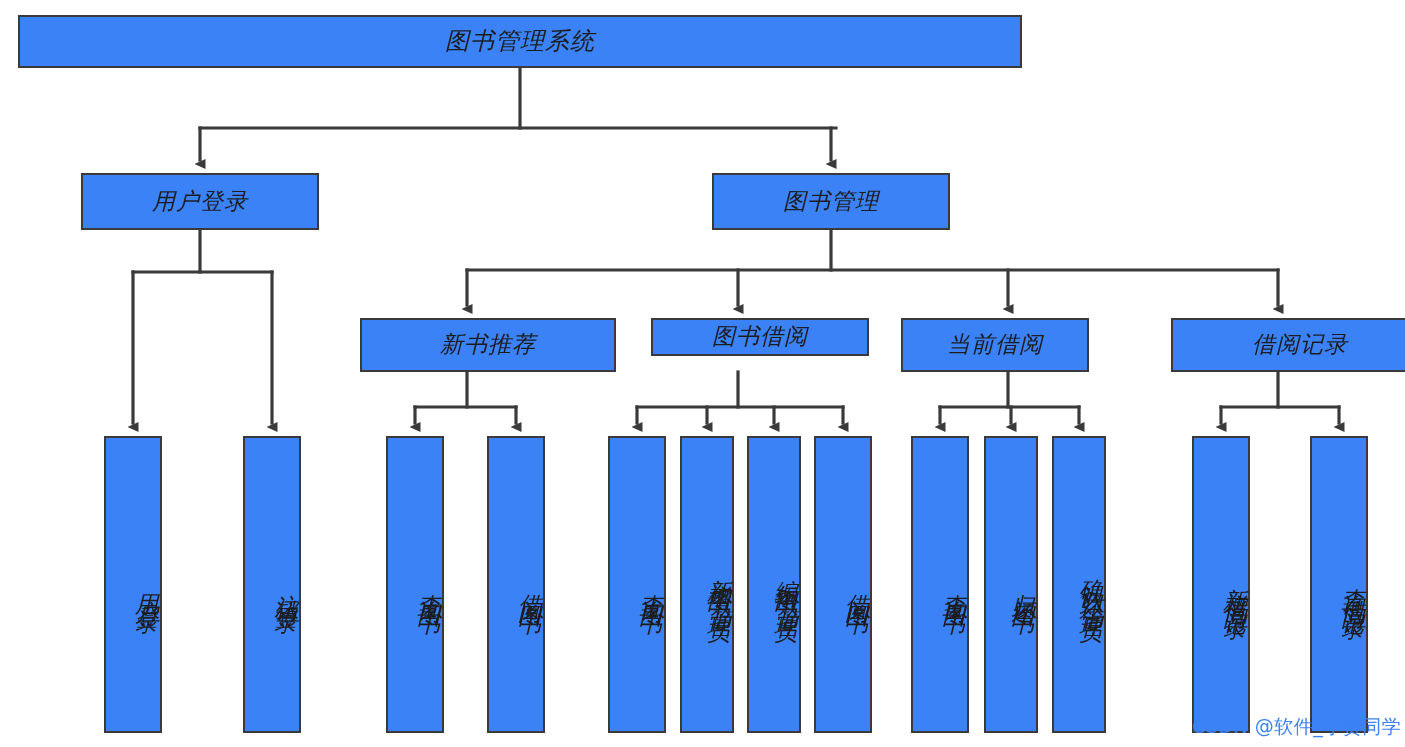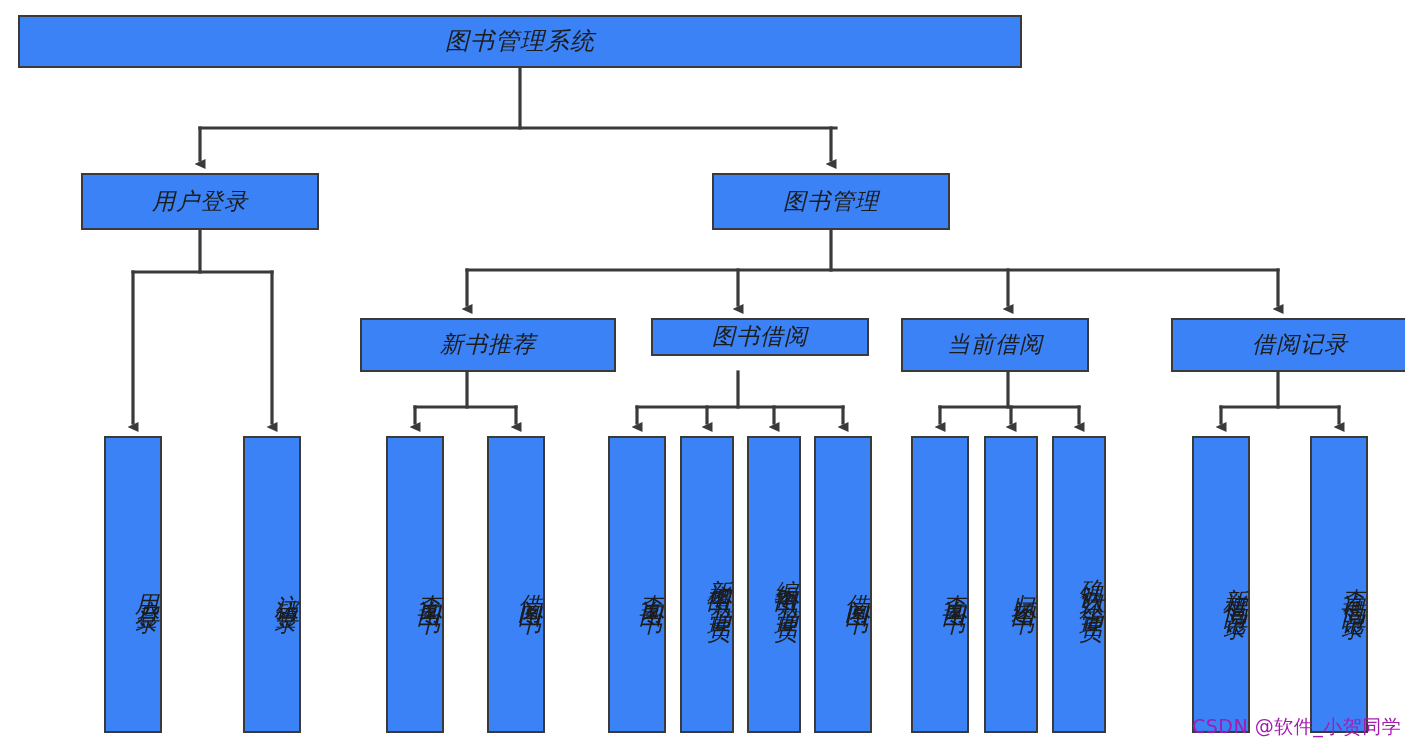--- a/index.html
+++ b/index.html
@@ -188,15 +188,15 @@
     <span class="vtext">确认归还（管理员）</span>
   </div>
 
   <div class="node node-v" style="left: 1192px; top: 436px; width: 58px; height: 297px;">
     <span class="vtext">新增借阅记录</span>
   </div>
   <div class="node node-v" style="left: 1310px; top: 436px; width: 58px; height: 297px;">
     <span class="vtext">查询借阅记录</span>
   </div>
 
-  <div class="watermark" style="left: 1192px; top: 714px; color: #a21caf;">CSDN @软件_小贺同学</div>
+  <div class="watermark" style="left: 1192px; top: 714px; color: #3b82f6;">CSDN @软件_小贺同学</div>
 
 </div>
 
 </body></html>

